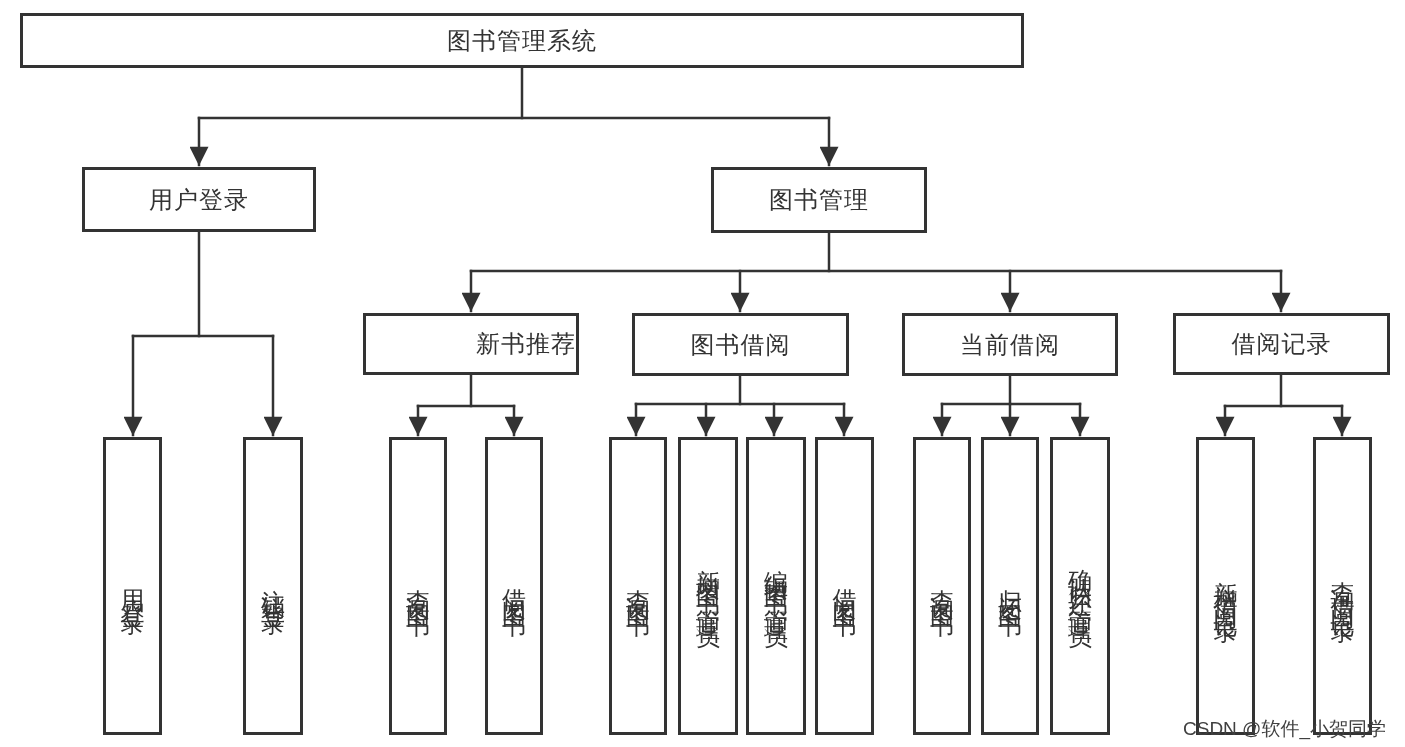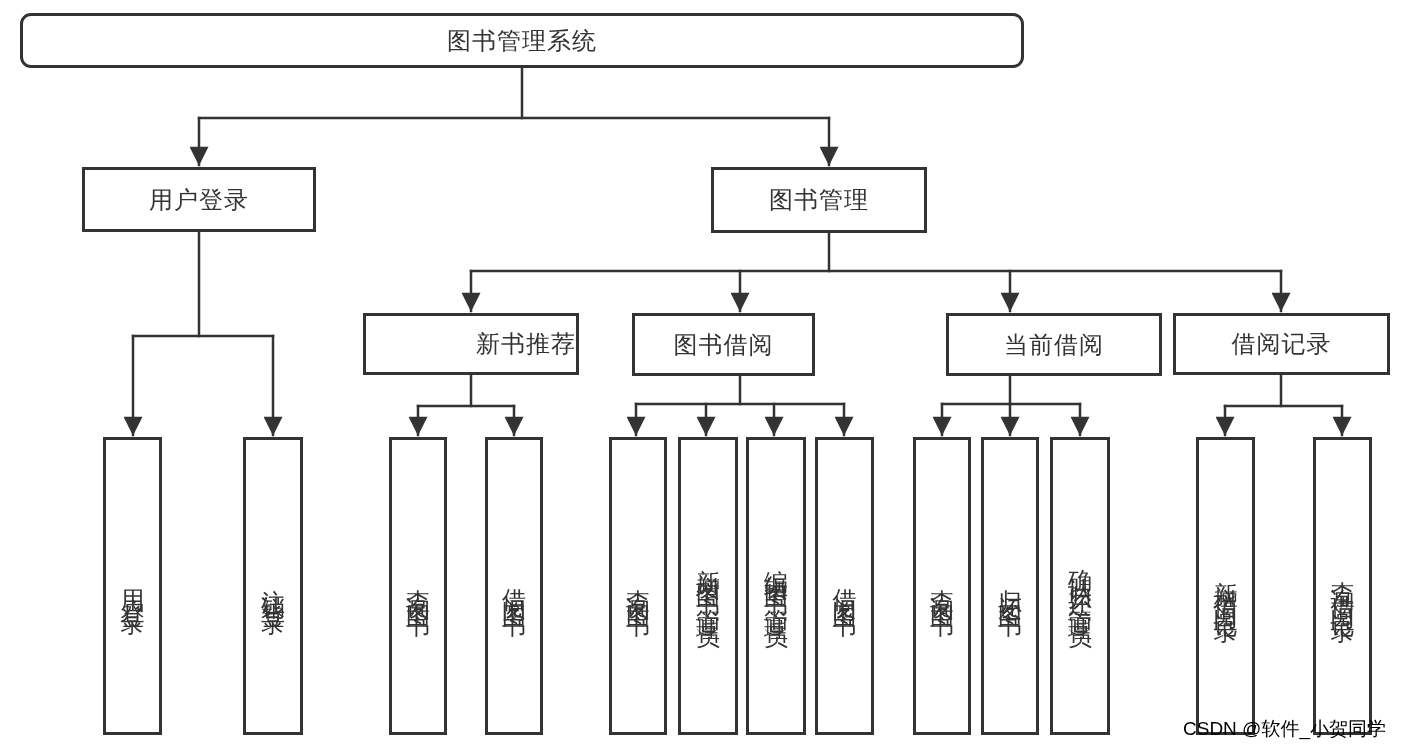--- a/index.html
+++ b/index.html
@@ -40,28 +40,28 @@
   }
   .v-box .v-label {
     writing-mode: vertical-rl;
     text-orientation: mixed;
     font-size: 24px;
     letter-spacing: 8px;
     line-height: 1;
     white-space: nowrap;
   }
   
-  .n-root   { left: 20px;   top: 13px;  width: 1004px; height: 55px; border-radius: 11px; }
+  .n-root   { left: 20px;   top: 13px;  width: 1004px; height: 55px; }
   
   .n-l2a    { left: 82px;   top: 167px; width: 234px;  height: 65px; }
   .n-l2b    { left: 711px;  top: 167px; width: 216px;  height: 66px; }
   
   .n-l3a    { left: 363px;  top: 313px; width: 216px;  height: 62px; justify-content: flex-end; }
-  .n-l3b    { left: 632px;  top: 313px; width: 183px;  height: 63px; }
-  .n-l3c    { left: 902px;  top: 313px; width: 216px;  height: 63px; margin-left: 44px; }
+  .n-l3b    { left: 632px;  top: 313px; width: 217px;  height: 63px; }
+  .n-l3c    { left: 902px;  top: 313px; width: 216px;  height: 63px; }
   .n-l3d    { left: 1173px; top: 313px; width: 217px;  height: 62px; }
   
   .leaf     { top: 437px; height: 298px; }
   .n-lf1  { left: 103px;  width: 59px; }
   .n-lf2  { left: 243px;  width: 60px; }
   .n-lf3  { left: 389px;  width: 58px; }
   .n-lf4  { left: 485px;  width: 58px; }
   .n-lf5  { left: 609px;  width: 58px; }
   .n-lf6  { left: 678px;  width: 60px; }
   .n-lf7  { left: 746px;  width: 60px; }
@@ -69,21 +69,21 @@
   .n-lf9  { left: 913px;  width: 58px; }
   .n-lf10 { left: 981px;  width: 58px; }
   .n-lf11 { left: 1050px; width: 60px; }
   .n-lf12 { left: 1196px; width: 59px; }
   .n-lf13 { left: 1313px; width: 59px; }
   .watermark {
     position: absolute;
     left: 1183px;
     top: 716px;
     font-size: 19px;
-    color: #000000;
+    color: #404040;
     white-space: nowrap;
     z-index: 3;
   }
 </style>
 </head>
 <body>
 
 <div class="stage">
 
   <svg class="connectors" viewBox="0 0 1405 747" xmlns="http://www.w3.org/2000/svg">

